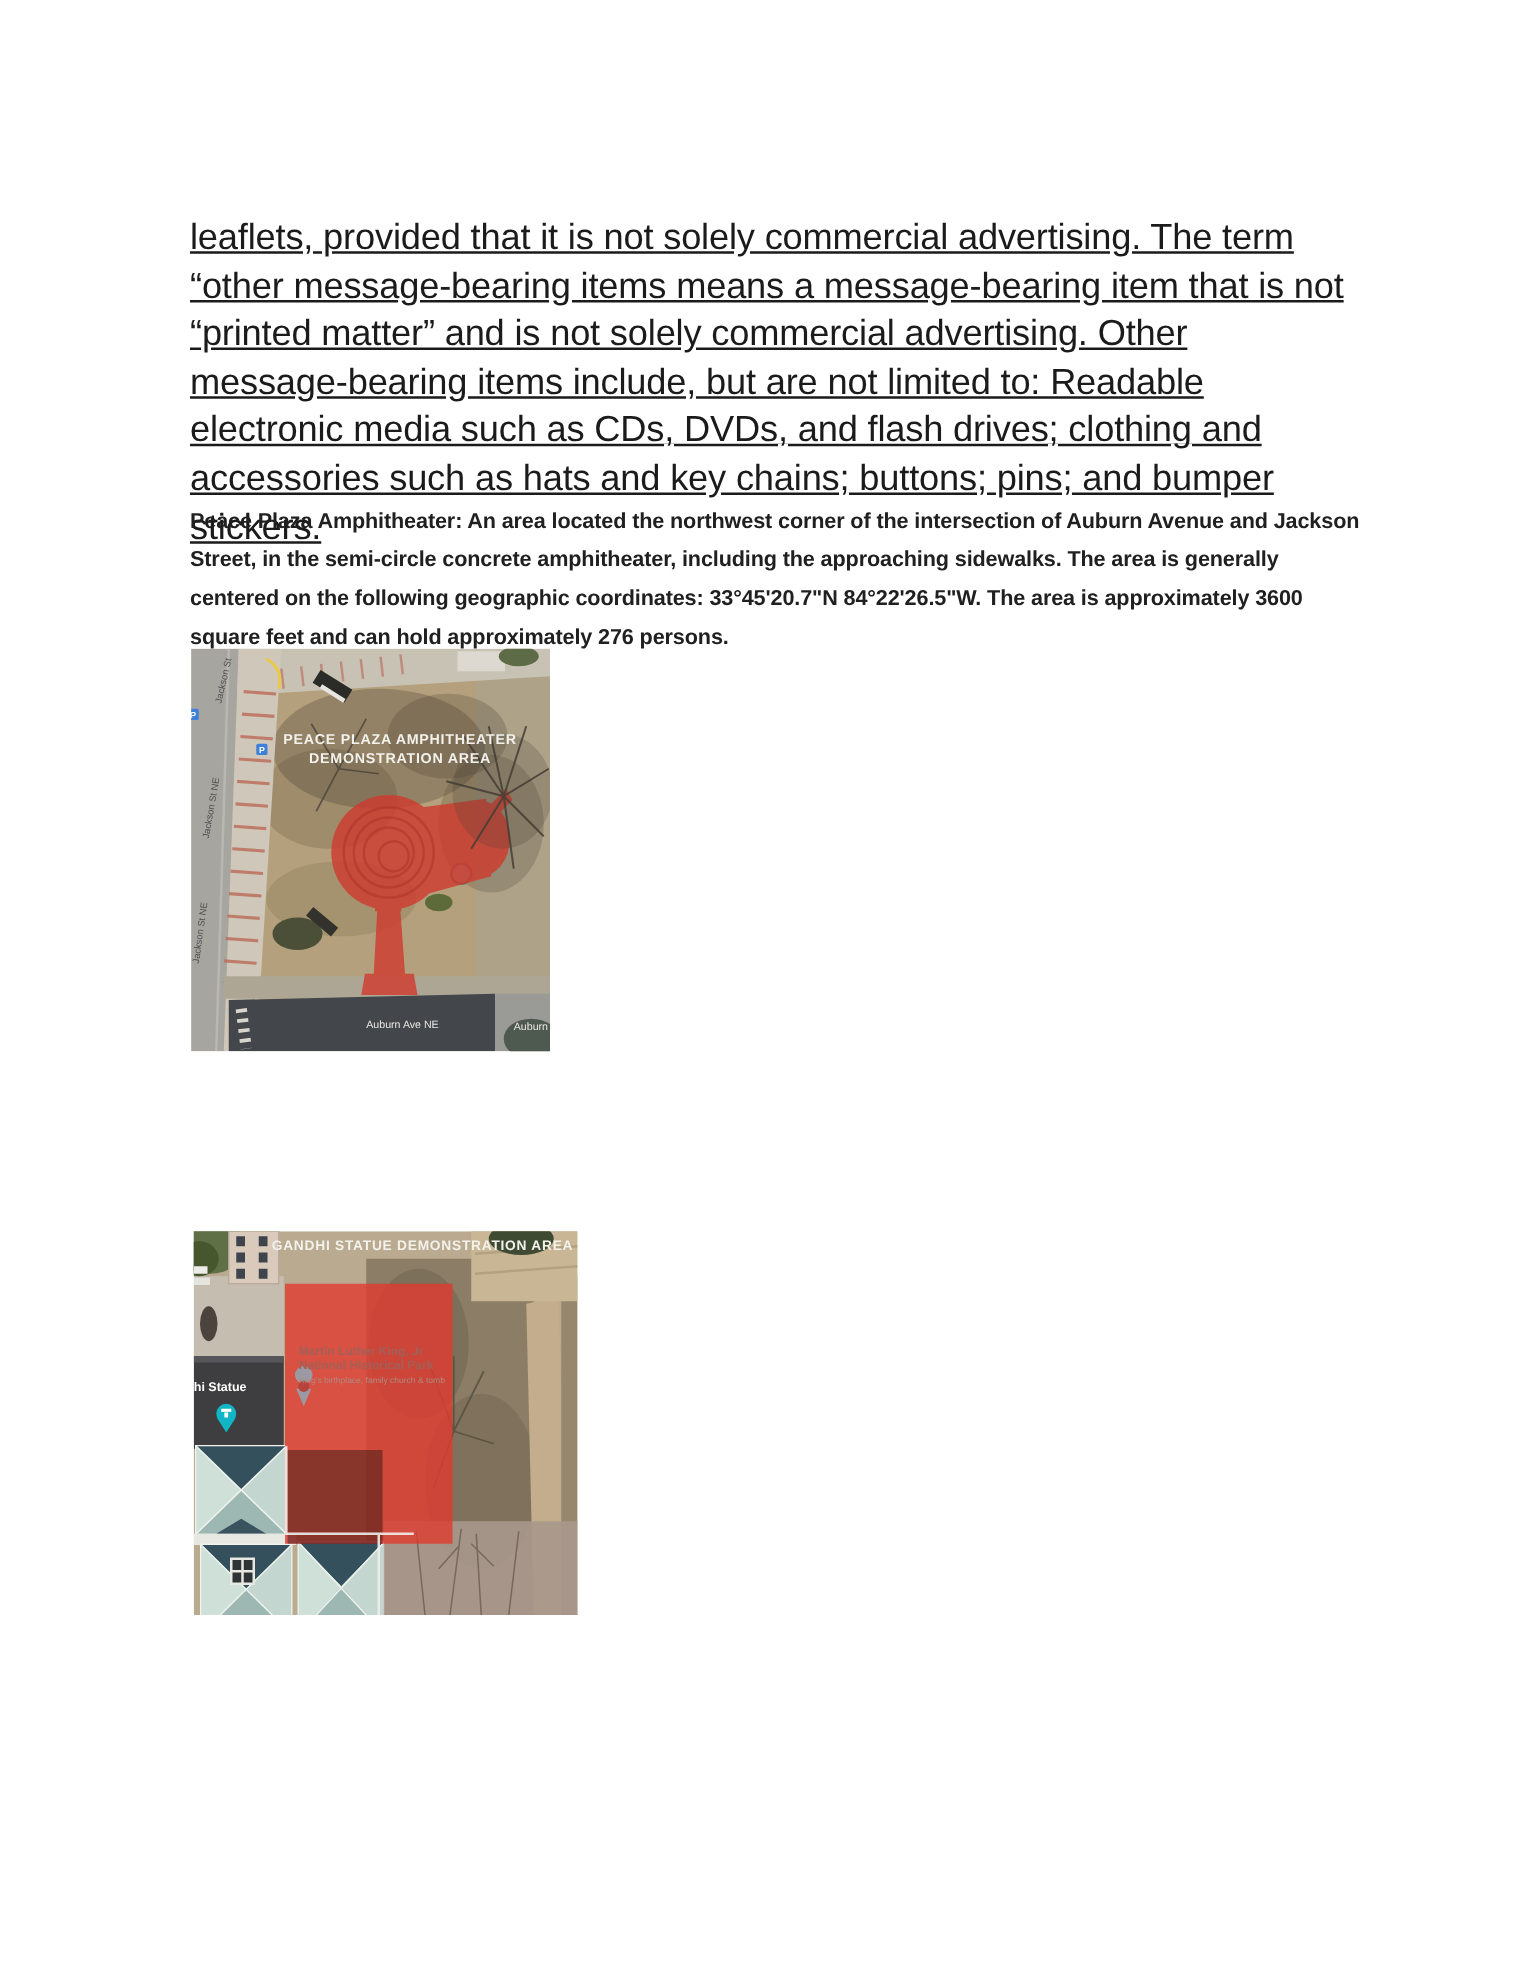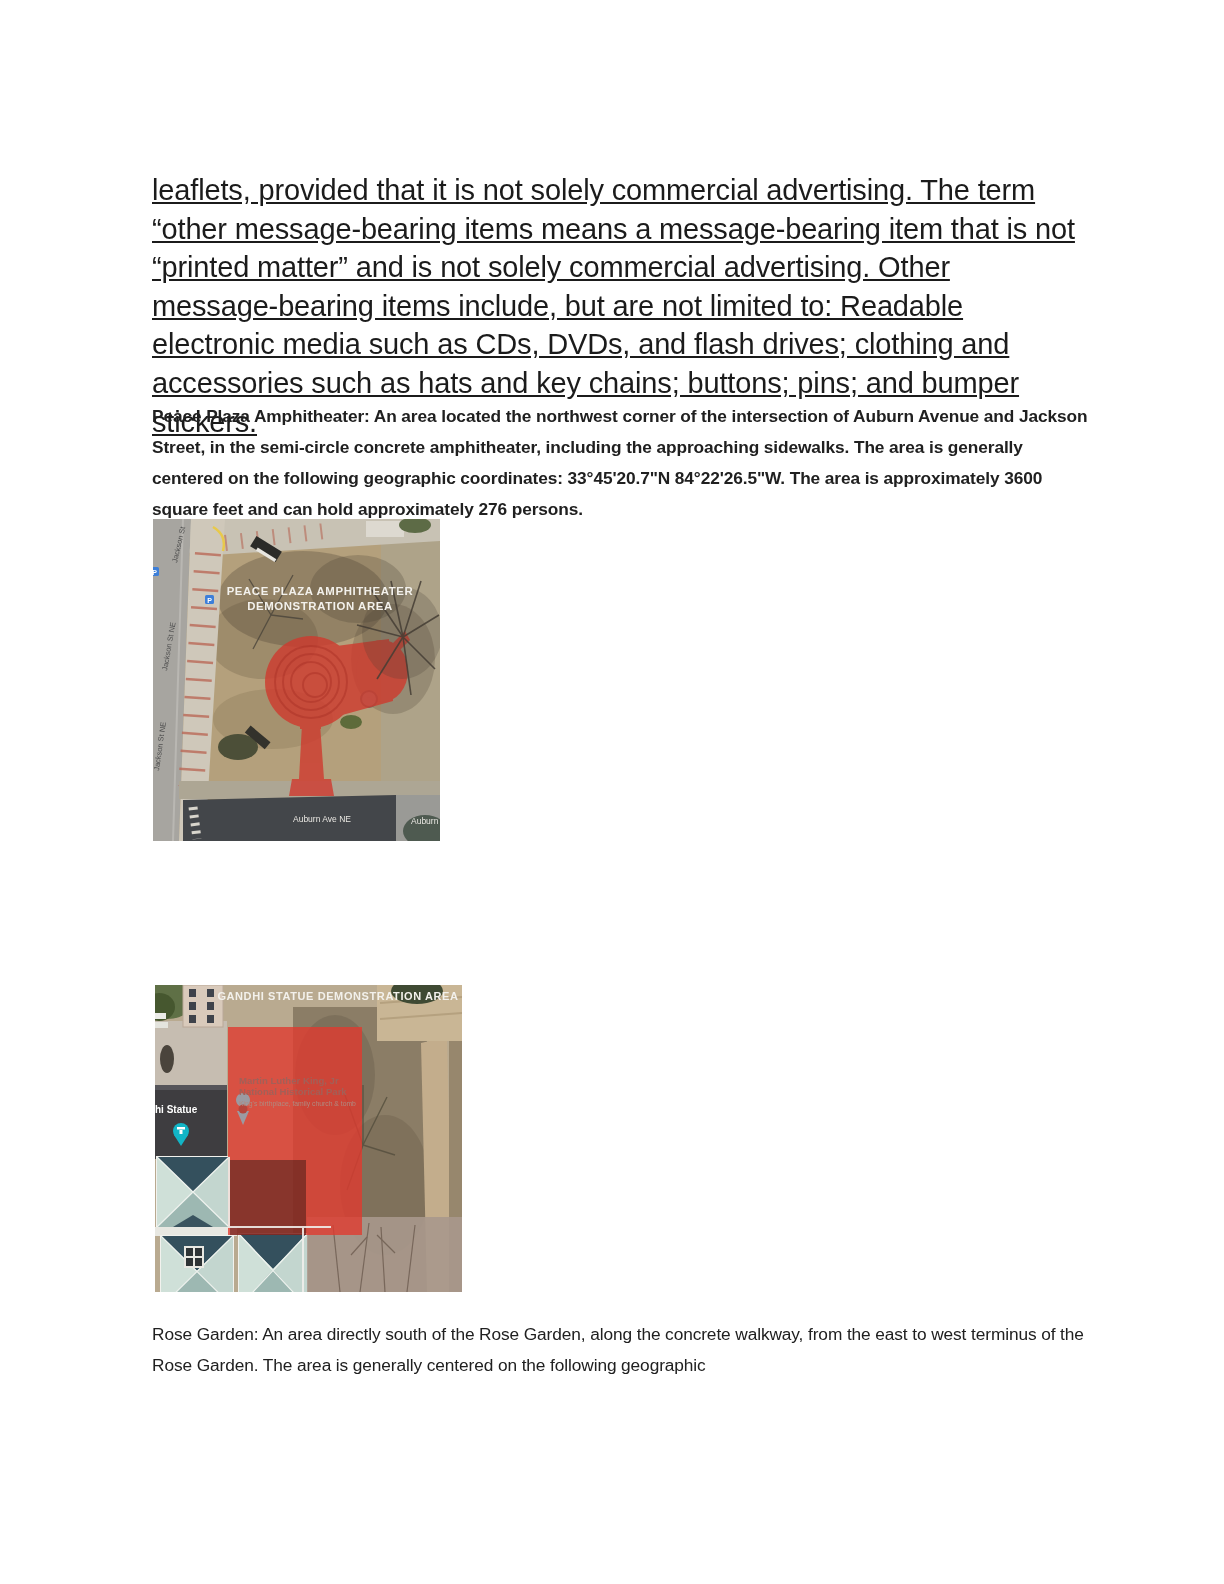--- a/index.html
+++ b/index.html
@@ -240,15 +240,14 @@
 
       <text x="0" y="128" font-size="10" font-weight="600" fill="#ffffff" stroke="#3a3a3a" stroke-width="0.5" paint-order="stroke">hi Statue</text>
       <text x="84" y="99" font-size="9.6" font-weight="700" fill="#a26058">Martin Luther King, Jr</text>
       <text x="84" y="110" font-size="9.6" font-weight="700" fill="#a26058">National Historical Park</text>
       <text x="84" y="121" font-size="6.8" fill="#b08a80">King's birthplace, family church &amp; tomb</text>
 
       <text class="cap" font-size="11" x="183" y="15" text-anchor="middle">GANDHI STATUE DEMONSTRATION AREA</text>
     </svg>
   </div>
 
-  <p class="para para-sm p-rose">Rose Garden: An area directly south of the Rose Garden, along the concrete walkway, from the east to west terminus of the Rose Garden. The area is generally centered on the following geographic</p>
 
 </div>
 
 </body></html>

